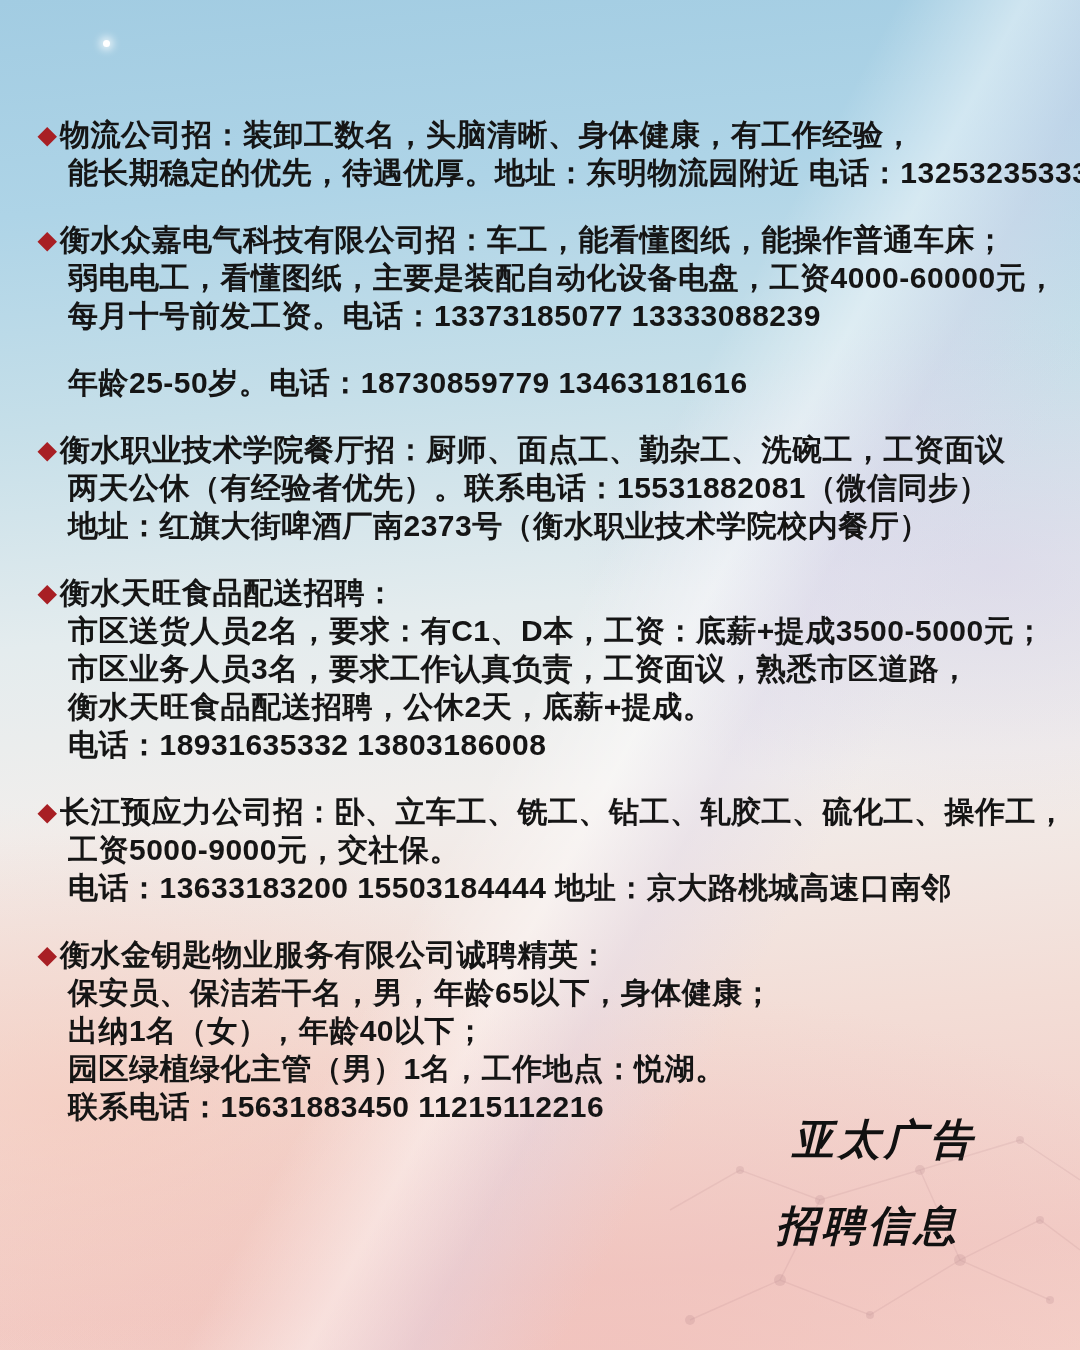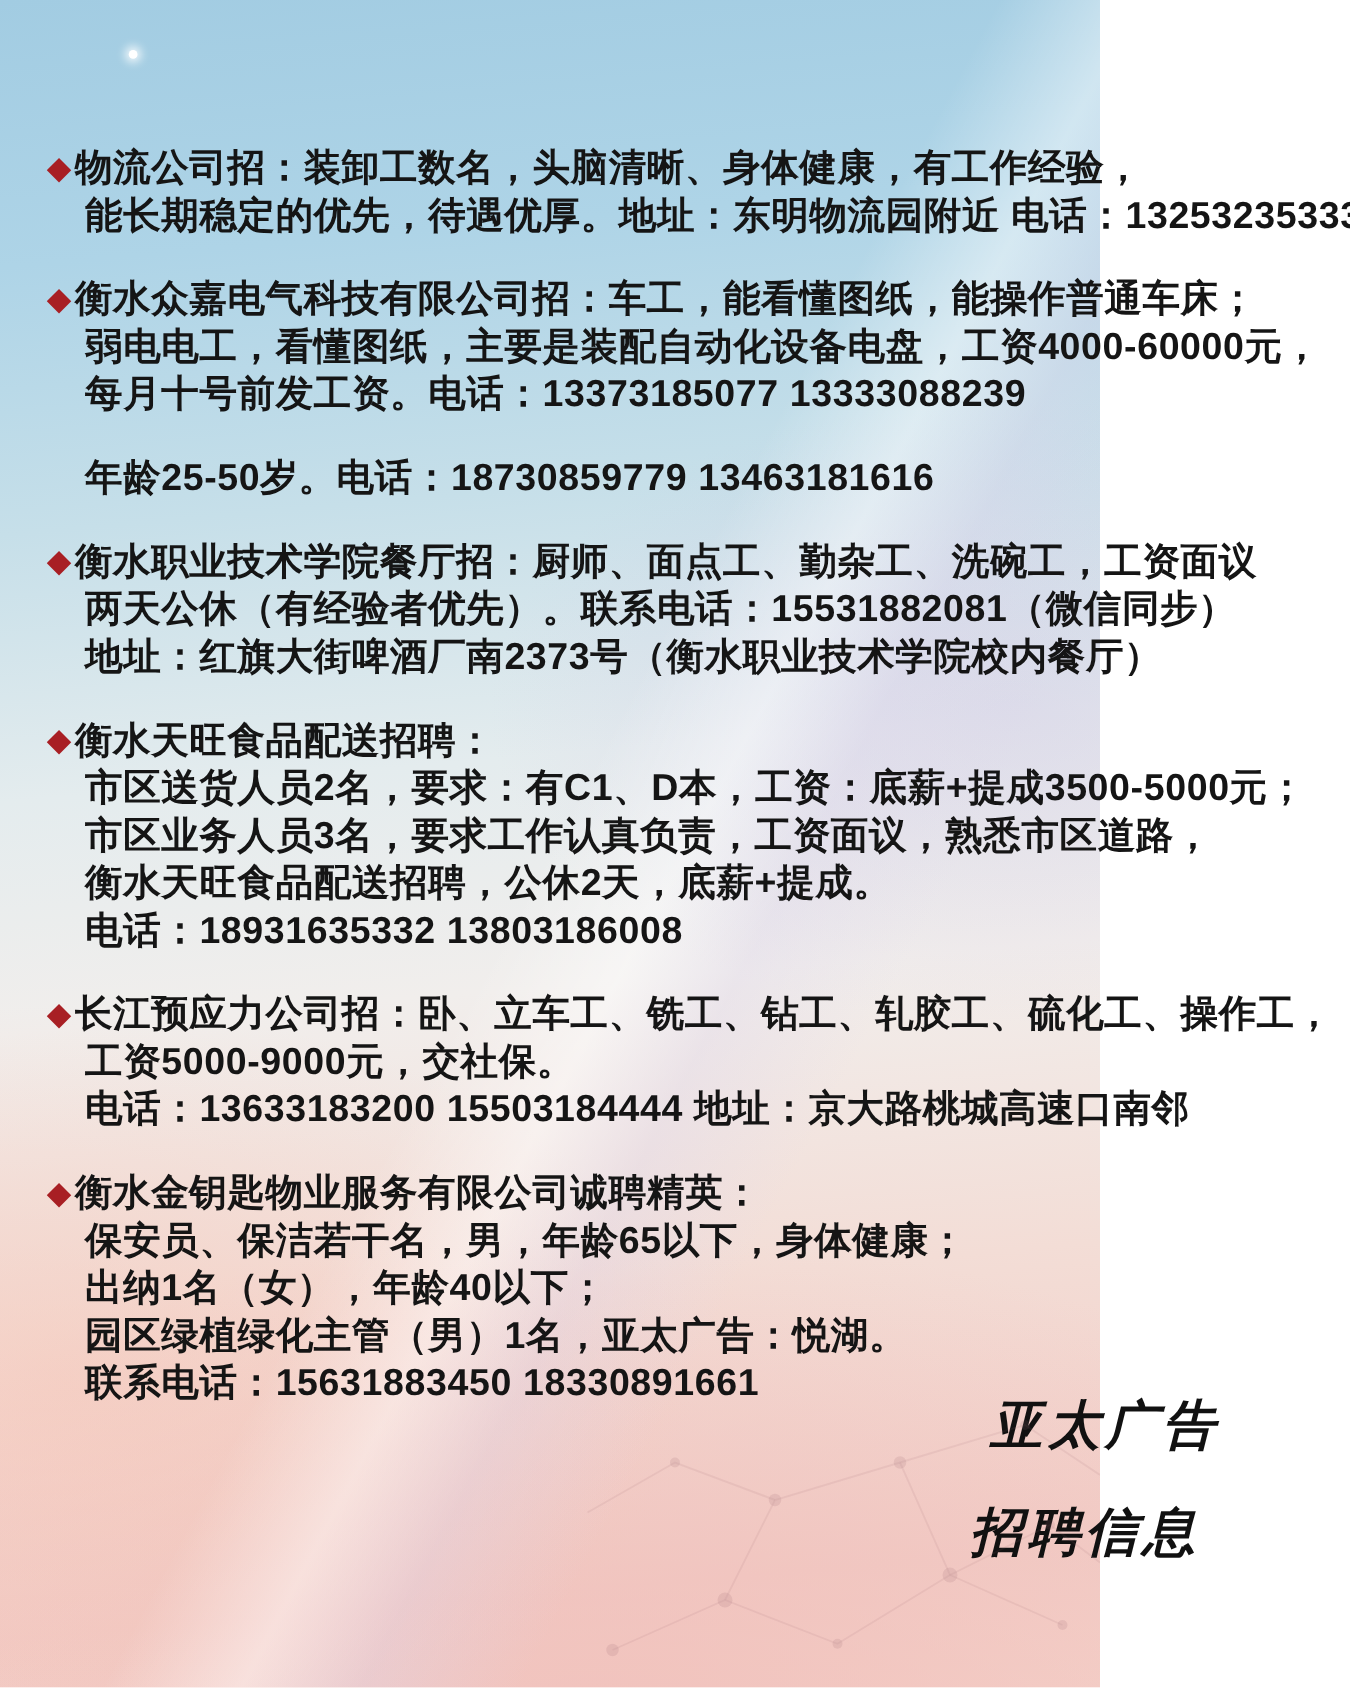--- a/index.html
+++ b/index.html
@@ -3,21 +3,21 @@
 <meta charset="utf-8">
 <style>
   html, body { margin: 0; padding: 0; }
   body {
     width: 1080px; height: 1350px;
     font-family: "Liberation Sans", sans-serif;
     overflow: hidden;
   }
   .poster {
     position: relative;
-    width: 880px; height: 1350px;
+    width: 1080px; height: 1350px;
     background:
       linear-gradient(118deg, rgba(255,255,255,0) 50%, rgba(255,255,255,0.45) 57%, rgba(222,214,235,0.35) 63%, rgba(255,255,255,0) 71%),
       radial-gradient(600px 360px at 92% 42%, rgba(205,185,225,0.32), rgba(205,185,225,0) 70%),
       radial-gradient(700px 420px at 6% 82%, rgba(246,199,185,0.55), rgba(246,199,185,0) 72%),
       radial-gradient(1000px 520px at 55% 102%, rgba(240,190,185,0.75), rgba(240,190,185,0) 75%),
       linear-gradient(175deg, #a2cce2 0%, #aed4e7 15%, #c6dfe9 30%, #e4ecee 45%, #f1eeec 58%, #f3ddd6 75%, #f2cdc7 92%, #f5d3cb 100%);
     text-decoration: underline;
   }
   .sparkle {
     position: absolute; left: 103px; top: 40px;
@@ -103,22 +103,22 @@
     <div class="listing">
       <div class="line first"><span class="bullet">◆</span><span>长江预应力公司招：卧、立车工、铣工、钻工、轧胶工、硫化工、操作工，</span></div>
       <div class="line cont">工资5000-9000元，交社保。</div>
       <div class="line cont">电话：13633183200  15503184444  地址：京大路桃城高速口南邻</div>
     </div>
 
     <div class="listing">
       <div class="line first"><span class="bullet">◆</span><span>衡水金钥匙物业服务有限公司诚聘精英：</span></div>
       <div class="line cont">保安员、保洁若干名，男，年龄65以下，身体健康；</div>
       <div class="line cont">出纳1名（女），年龄40以下；</div>
-      <div class="line cont">园区绿植绿化主管（男）1名，亚太广告：悦湖。</div>
-      <div class="line cont">联系电话：15631883450 18330891661</div>
+      <div class="line cont">园区绿植绿化主管（男）1名，工作地点：悦湖。</div>
+      <div class="line cont">联系电话：15631883450 11215112216</div>
     </div>
 
   </div>
 
   <div class="brand brand-line1">亚太广告</div>
   <div class="brand brand-line2">招聘信息</div>
 
   <svg class="network-pattern" width="420" height="300" viewBox="0 0 420 300">
     <g stroke="rgba(150,100,110,0.20)" stroke-width="1.5" fill="none">
       <path d="M30 270 L120 230 L210 265 L300 210 L390 250"></path>

